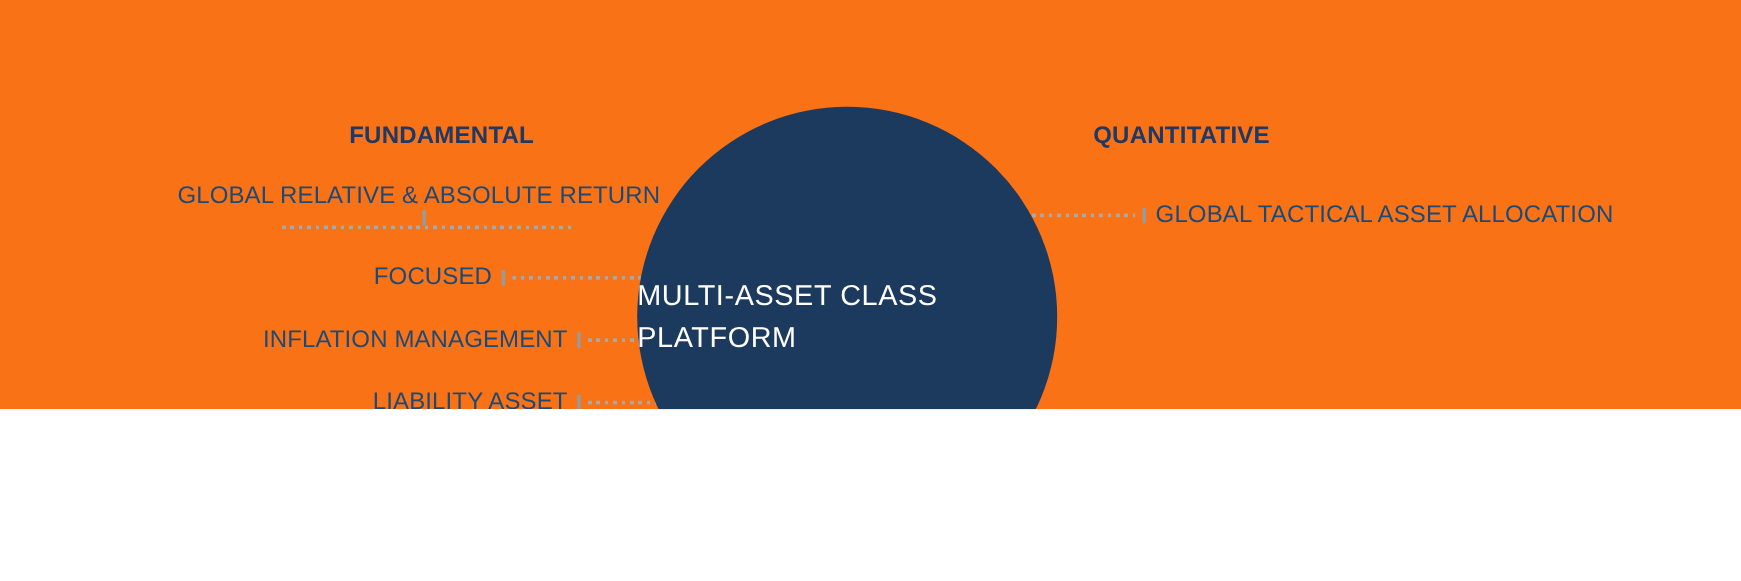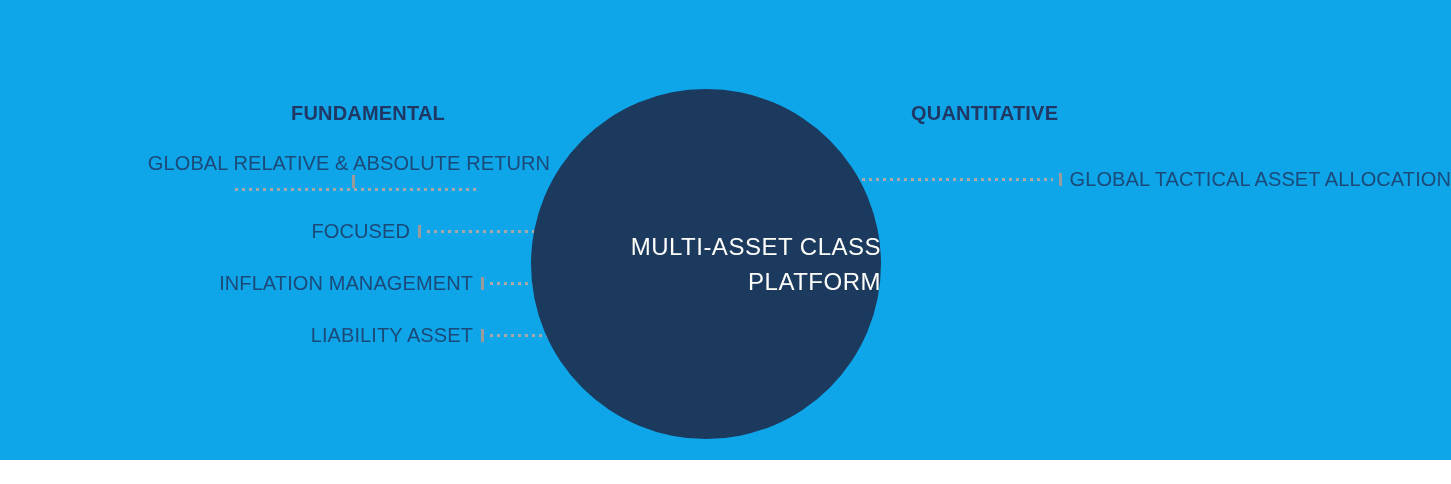--- a/index.html
+++ b/index.html
@@ -4,22 +4,22 @@
 <style>
   html, body {
     margin: 0;
     padding: 0;
     background: #ffffff;
     font-family: "Liberation Sans", sans-serif;
   }
   .stage {
     position: relative;
     width: 1451px;
-    height: 460px;
-    background: #0ea5e9;
+    height: 341px;
+    background: #f97316;
     overflow: hidden;
   }
   
   .hdr {
     position: absolute;
     top: 102px;
     font-size: 20px;
     font-weight: bold;
     letter-spacing: 0.2px;
     color: var(--header-color, #1f3864);
@@ -37,21 +37,21 @@
     z-index: 1;
   }
   .row-left {
     left: 0;
     width: 706px;
     justify-content: flex-end;
   }
   .row-right {
     left: 706px;
     width: 745px;
-    justify-content: flex-end;
+    justify-content: flex-start;
   }
   .rl1 { top: 167px; flex-direction: column; }
   .rl2 { top: 219px; }
   .rl3 { top: 271px; padding-left: 25px; }
   .rl4 { top: 323px; }
   .rr1 { top: 167px; }
   .rr2 { top: 219px; }
 
   .lbl {
     font-size: 20px;
@@ -92,21 +92,21 @@
     position: absolute;
     left: 531px;
     top: 89px;
     width: 350px;
     height: 350px;
     border-radius: 50%;
     background: var(--circle-color, #1c3a5e);
     z-index: 2;
     display: flex;
     flex-direction: column;
-    align-items: flex-end;
+    align-items: flex-start;
     justify-content: center;
     text-align: center;
   }
   .circle div {
     color: #ffffff;
     font-size: 24px;
     line-height: 35px;
     letter-spacing: 0.5px;
     white-space: nowrap;
   }

